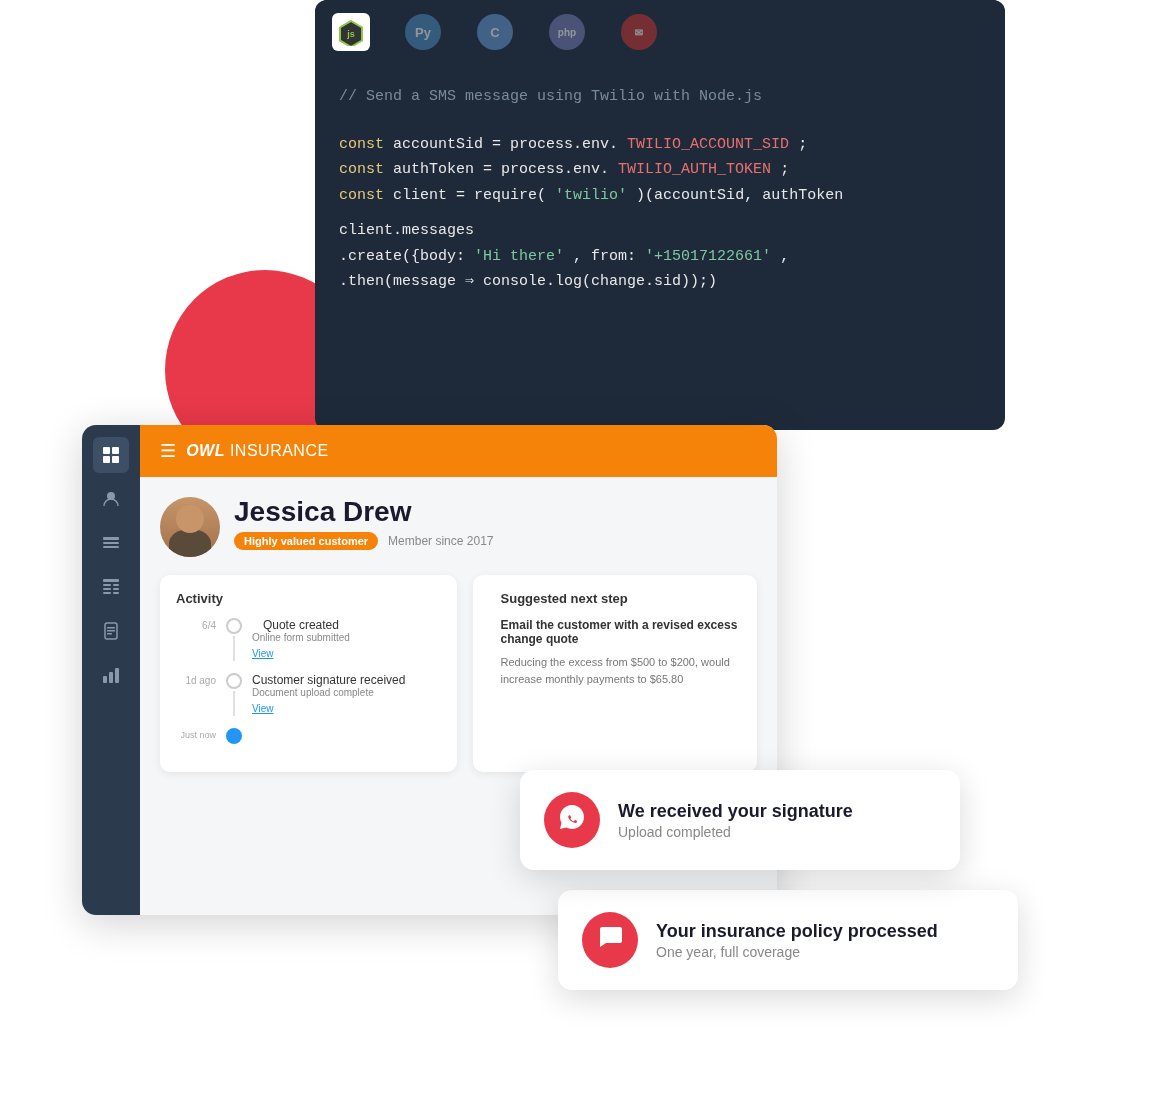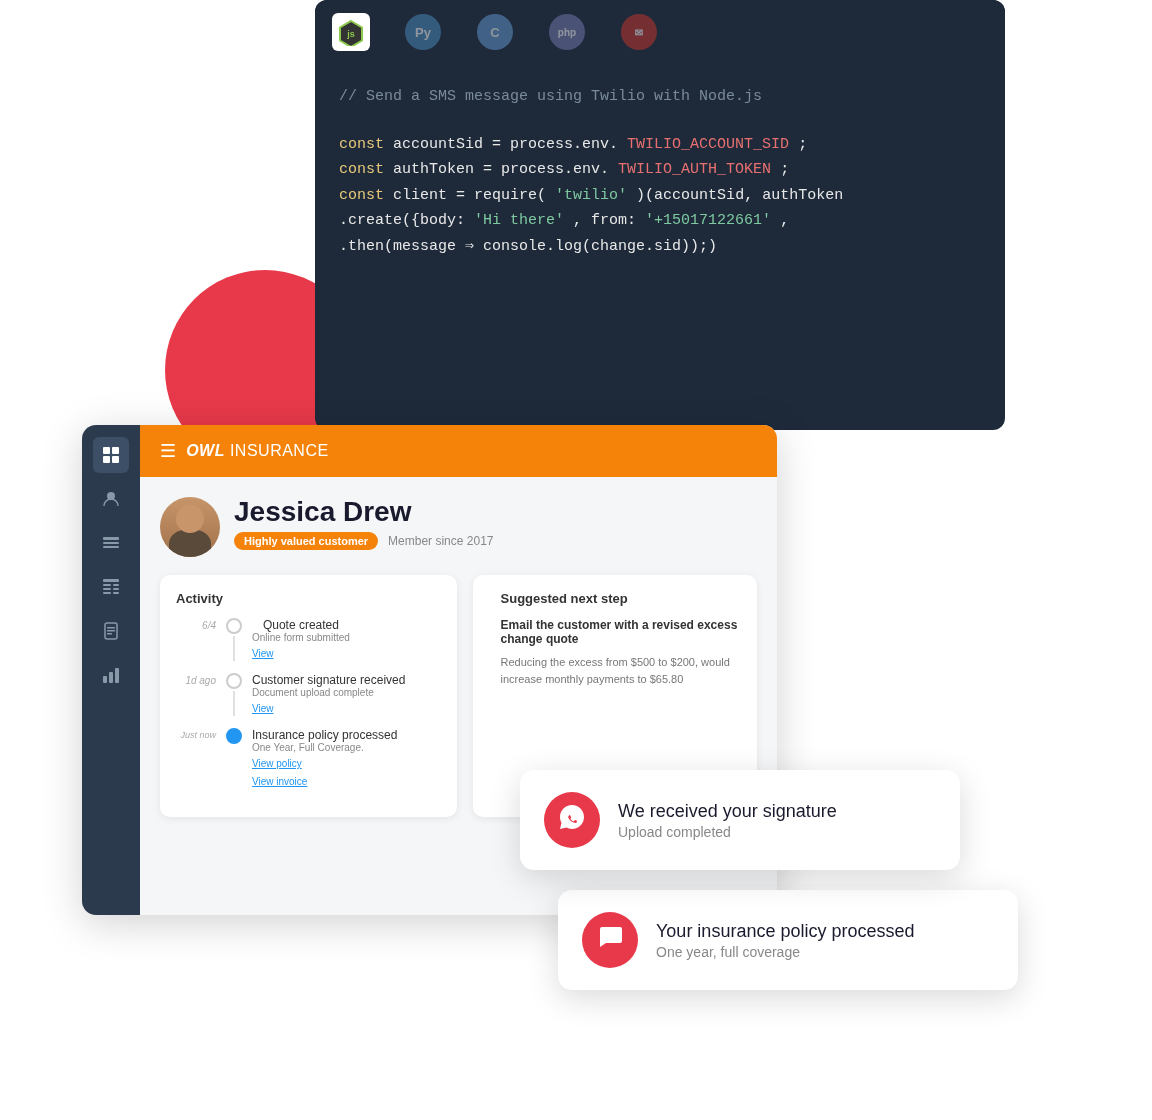--- a/index.html
+++ b/index.html
@@ -263,21 +263,20 @@
       margin-bottom: 12px;
       position: relative;
     }
     .activity-time {
       font-size: 10px;
       color: #aaa;
       width: 40px;
       flex-shrink: 0;
       padding-top: 2px;
       text-align: right;
-      font-style: italic;
     }
     .activity-dot-wrap {
       display: flex;
       flex-direction: column;
       align-items: center;
       flex-shrink: 0;
     }
     .activity-dot {
       width: 16px;
       height: 16px;
@@ -368,21 +367,21 @@
       justify-content: center;
       flex-shrink: 0;
     }
     .notif-icon {
       color: #fff;
       font-size: 24px;
     }
     .notif-content {}
     .notif-title {
       font-size: 18px;
-      font-weight: 400;
+      font-weight: 700;
       color: #1a1a2e;
     }
     .notif-sub {
       font-size: 14px;
       color: #888;
       margin-top: 2px;
     }
   </style>
 </head>
 <body>
@@ -422,20 +421,23 @@
       <span class="code-keyword">const</span>
       <span class="code-var"> authToken = process.env.</span>
       <span class="code-env">TWILIO_AUTH_TOKEN</span>
       <span class="code-var">;</span>
     </div>
     <div>
       <span class="code-keyword">const</span>
       <span class="code-var"> client = require(</span>
       <span class="code-string">'twilio'</span>
       <span class="code-var">)(accountSid, authToken</span>
+    </div>
+    <div style="margin-top:10px">
+      <span class="code-var">client.messages</span>
     </div>
     <div>
       <span class="code-var">        .create({body: </span>
       <span class="code-string">'Hi there'</span>
       <span class="code-var">, from: </span>
       <span class="code-string">'+15017122661'</span>
       <span class="code-var">,</span>
     </div>
     <div>
       <span class="code-var">        .then(message ⇒ console.log(change.sid));)</span>
@@ -551,27 +553,20 @@
             <div class="activity-sub">Document upload complete</div>
             <a class="activity-link">View</a>
           </div>
         </div>
 
         <div class="activity-item">
           <span class="activity-time" style="font-size:9px;">Just now</span>
           <div class="activity-dot-wrap">
             <div class="activity-dot filled"></div>
           </div>
-          <div class="activity-text-wrap">
-            <div class="activity-label">Insurance policy processed</div>
-            <div class="activity-sub">One Year, Full Coverage.</div>
-            <a class="activity-link">View policy</a>
-            <span style="display:block;"></span>
-            <a class="activity-link">View invoice</a>
-          </div>
         </div>
       </div>
 
       <div class="card card-next-step">
         <div class="card-title">Suggested next step</div>
         <div class="next-step-title">Email the customer with a revised excess change quote</div>
         <div class="next-step-body">Reducing the excess from $500 to $200, would increase monthly payments to $65.80</div>
       </div>
     </div>
   </div>

